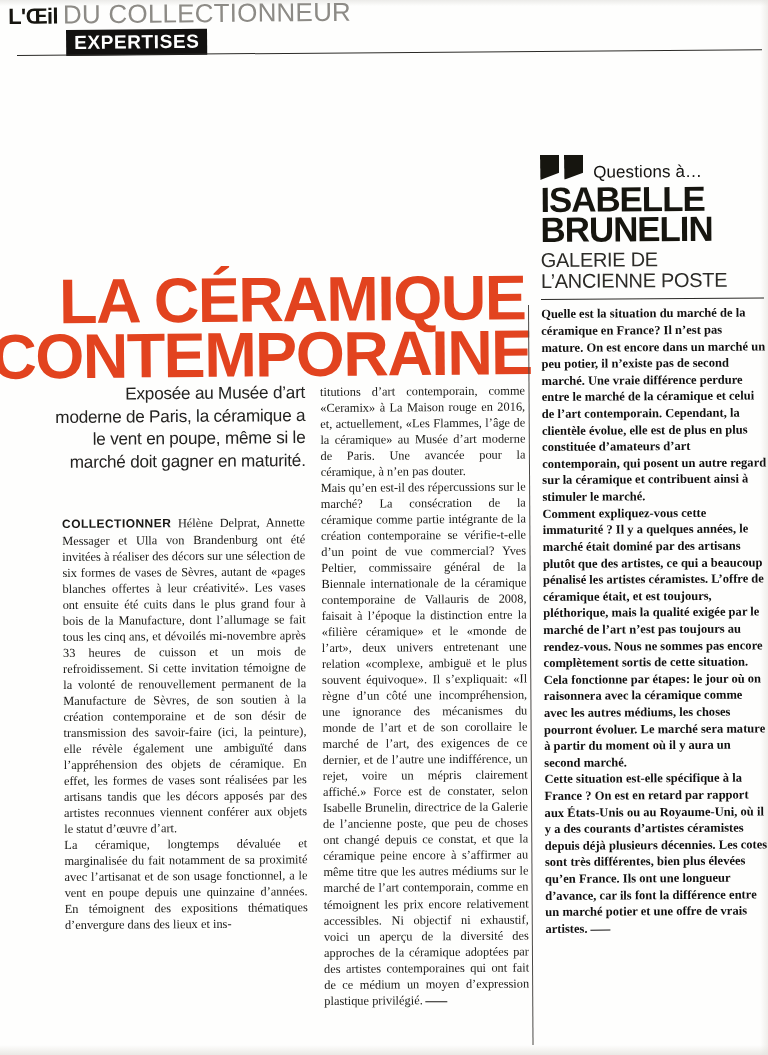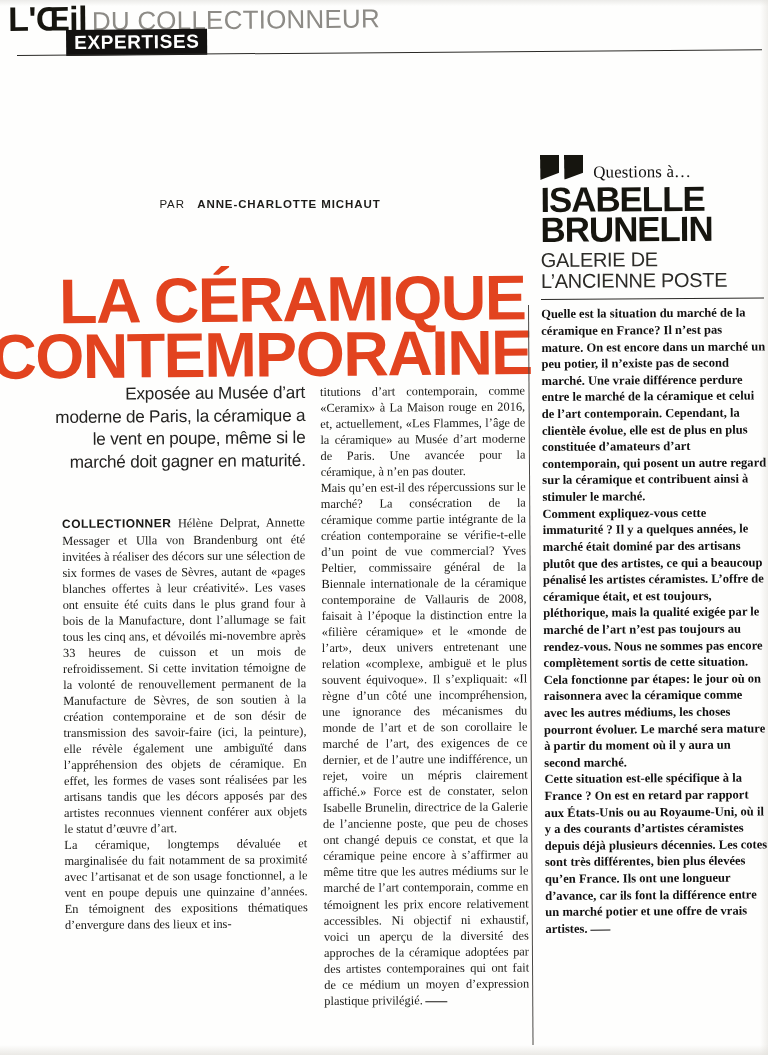--- a/index.html
+++ b/index.html
@@ -52,21 +52,21 @@
     transform: rotate(-0.55deg);
     transform-origin: 0 0;
   }
   .mast-line {
     display: flex;
     align-items: baseline;
     white-space: nowrap;
     font-family: "Liberation Sans", "DejaVu Sans", sans-serif;
   }
   .mast-oeil {
-    font-size: 34px;
+    font-size: 22px;
     font-weight: 700;
     letter-spacing: -0.6px;
     color: #16150f;
     line-height: 1;
   }
   .mast-rest {
     font-size: 26px;
     font-weight: 400;
     letter-spacing: 0.2px;
     color: #8d8b86;
@@ -242,21 +242,21 @@
   #sidebar-qline {
     display: flex;
     align-items: flex-end;
     gap: 7px;
     margin-top: -26px;
     margin-left: 0;
     height: 27px;
   }
   #sidebar-qline .spacer { width: 46px; flex: 0 0 46px; }
   #questions-a {
-    font-family: Liberation Serif, serif;
+    font-family: Liberation Sans, sans-serif;
     font-size: 17px;
     color: #131210;
     letter-spacing: 0.1px;
     line-height: 1;
     padding-bottom: 2px;
   }
   #interviewee {
     font-family: "Liberation Sans", "DejaVu Sans", sans-serif;
     font-weight: 700;
     font-size: 35px;
@@ -319,25 +319,20 @@
   </div>
 
   <div id="expertises-box">
     <span class="label">EXPERTISES</span>
   </div>
 
   <div id="mast-rule"></div>
 
   <div id="article">
 
-    <div id="byline">
-      <span class="par">PAR</span>
-      <span>&nbsp;</span>
-      <span class="author">ANNE-CHARLOTTE MICHAUT</span>
-    </div>
 
     <h1 id="headline">
       <span class="hl-1">LA CÉRAMIQUE</span>
       <span class="hl-2">CONTEMPORAINE</span>
     </h1>
 
     <div id="deck">Exposée au Musée d’art moderne de Paris, la céramique a le vent en poupe, même si le marché doit gagner en maturité.</div>
 
     <div class="col" id="col1">
       <p><span class="kicker">COLLECTIONNER</span><span> Hélène Delprat, Annette Messager et Ulla von Brandenburg ont été invitées à réaliser des décors sur une sélection de six formes de vases de Sèvres, autant de «pages blanches offertes à leur créativité». Les vases ont ensuite été cuits dans le plus grand four à bois de la Manufacture, dont l’allumage se fait tous les cinq ans, et dévoilés mi-novembre après 33 heures de cuisson et un mois de refroidissement. Si cette invitation témoigne de la volonté de renouvellement permanent de la Manufacture de Sèvres, de son soutien à la création contemporaine et de son désir de transmission des savoir-faire (ici, la peinture), elle révèle également une ambiguïté dans l’appréhension des objets de céramique. En effet, les formes de vases sont réalisées par les artisans tandis que les décors apposés par des artistes reconnues viennent conférer aux objets le statut d’œuvre d’art.</span></p>

